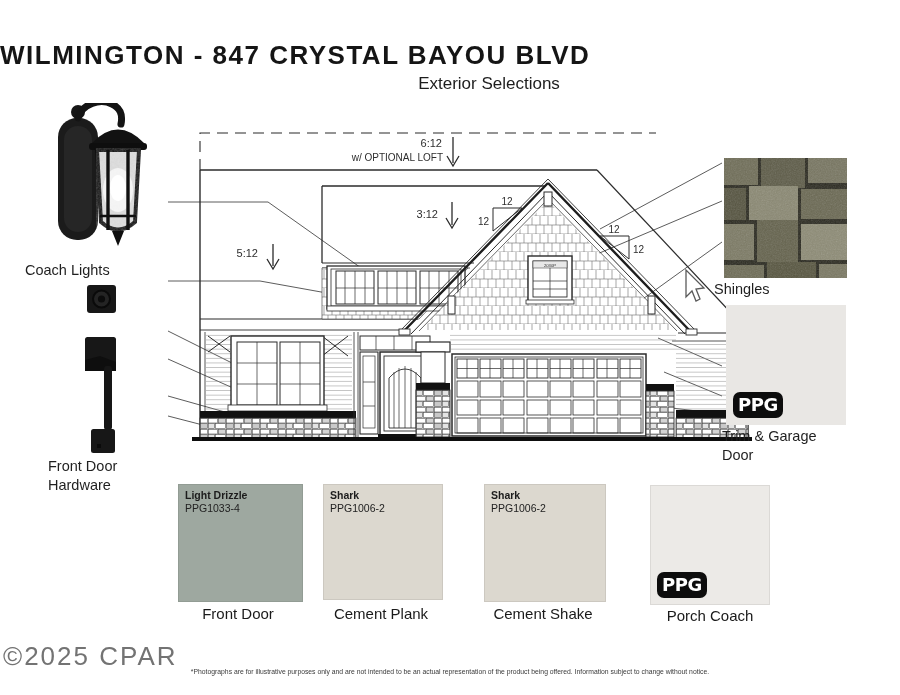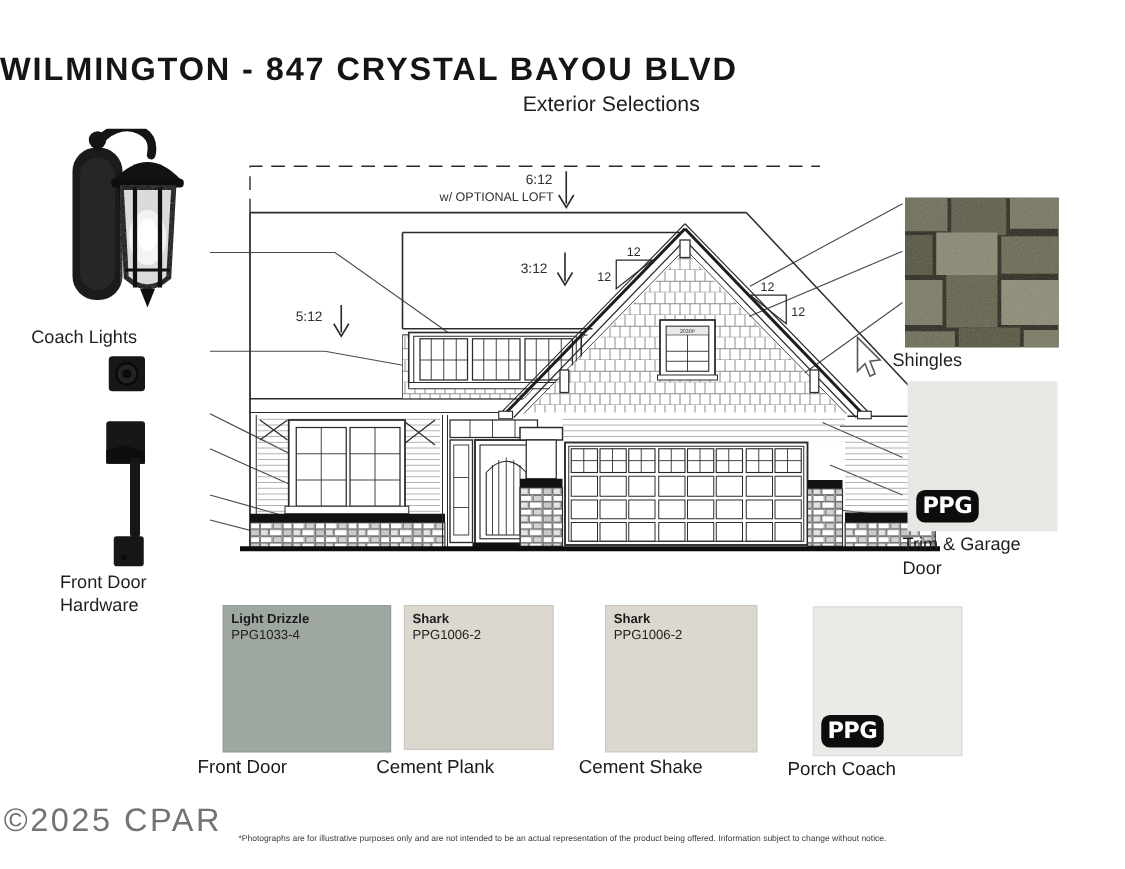--- a/index.html
+++ b/index.html
@@ -7,21 +7,21 @@
        font-family:"Liberation Sans","DejaVu Sans",sans-serif;color:#1b1b1b;}
   .abs{position:absolute;}
   .title{top:40px;left:0;width:900px;text-align:left;font-size:26px;font-weight:bold;
          letter-spacing:1.5px;color:#151515;}
   .subtitle{top:74px;left:0;width:900px;text-align:center;font-size:17px;color:#1d1d1d;margin-left:39px;}
   .item-label{font-size:14.5px;color:#1f1f1f;text-align:left;line-height:19px;}
   .swatch{box-shadow:inset 0 0 0 1px rgba(0,0,0,0.07);}
   .swatch .sw-name{font-size:10.5px;font-weight:bold;color:#1c1c1c;line-height:13px;}
   .swatch .sw-code{font-size:10.5px;color:#222;line-height:13px;}
   .sw-text{position:absolute;top:5px;left:7px;}
-  .sw-label{font-size:15px;color:#1a1a1a;}
+  .sw-label{font-size:15px;color:#1a1a1a;text-align:center;}
   .ppg{position:absolute;left:7px;bottom:7px;background:#0d0d0d;color:#fff;font-weight:bold;
        font-size:18px;letter-spacing:-0.5px;padding:2px 5px 3px 5px;border-radius:7px;
        font-family:"DejaVu Sans",sans-serif;}
   .watermark{top:641px;left:3px;font-size:26px;color:#737373;letter-spacing:2px;}
   .disclaimer{top:668px;left:0;width:900px;text-align:center;font-size:6.8px;color:#3a3a3a;}
   svg{display:block;}
   svg text{font-family:"Liberation Sans","DejaVu Sans",sans-serif;fill:#2e2e2e;}
   .ann{font-size:11px;}
   .ann-sm{font-size:10px;}
   .tag{font-size:4.2px;}
@@ -306,21 +306,21 @@
   <rect x="95" y="106" width="28" height="14" fill="#7a7862"></rect>
   <rect width="123" height="120" filter="url(#grain)" opacity="0.55"></rect>
 </svg>
 <div class="abs item-label" style="left:714px;top:280px;width:143px">Shingles</div>
 
 <div class="abs" style="left: 726px; top: 305px; width: 120px; height: 120px; background: rgb(233, 231, 228);">
   <span class="ppg">PPG</span>
 </div>
 <div class="abs item-label" style="left:722px;top:427px;width:128px">Trim &amp; Garage Door</div>
 
-<div class="abs swatch" style="left: 178px; top: 484px; width: 135px; height: 118px; background: rgb(158, 168, 160);">
+<div class="abs swatch" style="left: 178px; top: 484px; width: 125px; height: 118px; background: rgb(158, 168, 160);">
   <div class="sw-text">
     <div class="sw-name">Light Drizzle</div>
     <div class="sw-code">PPG1033-4</div>
   </div>
 </div>
 <div class="abs sw-label" style="left:158px;top:605px;width:160px">Front Door</div>
 
 <div class="abs swatch" style="left: 323px; top: 484px; width: 120px; height: 116px; background: rgb(220, 216, 207);">
   <div class="sw-text">
     <div class="sw-name">Shark</div>

